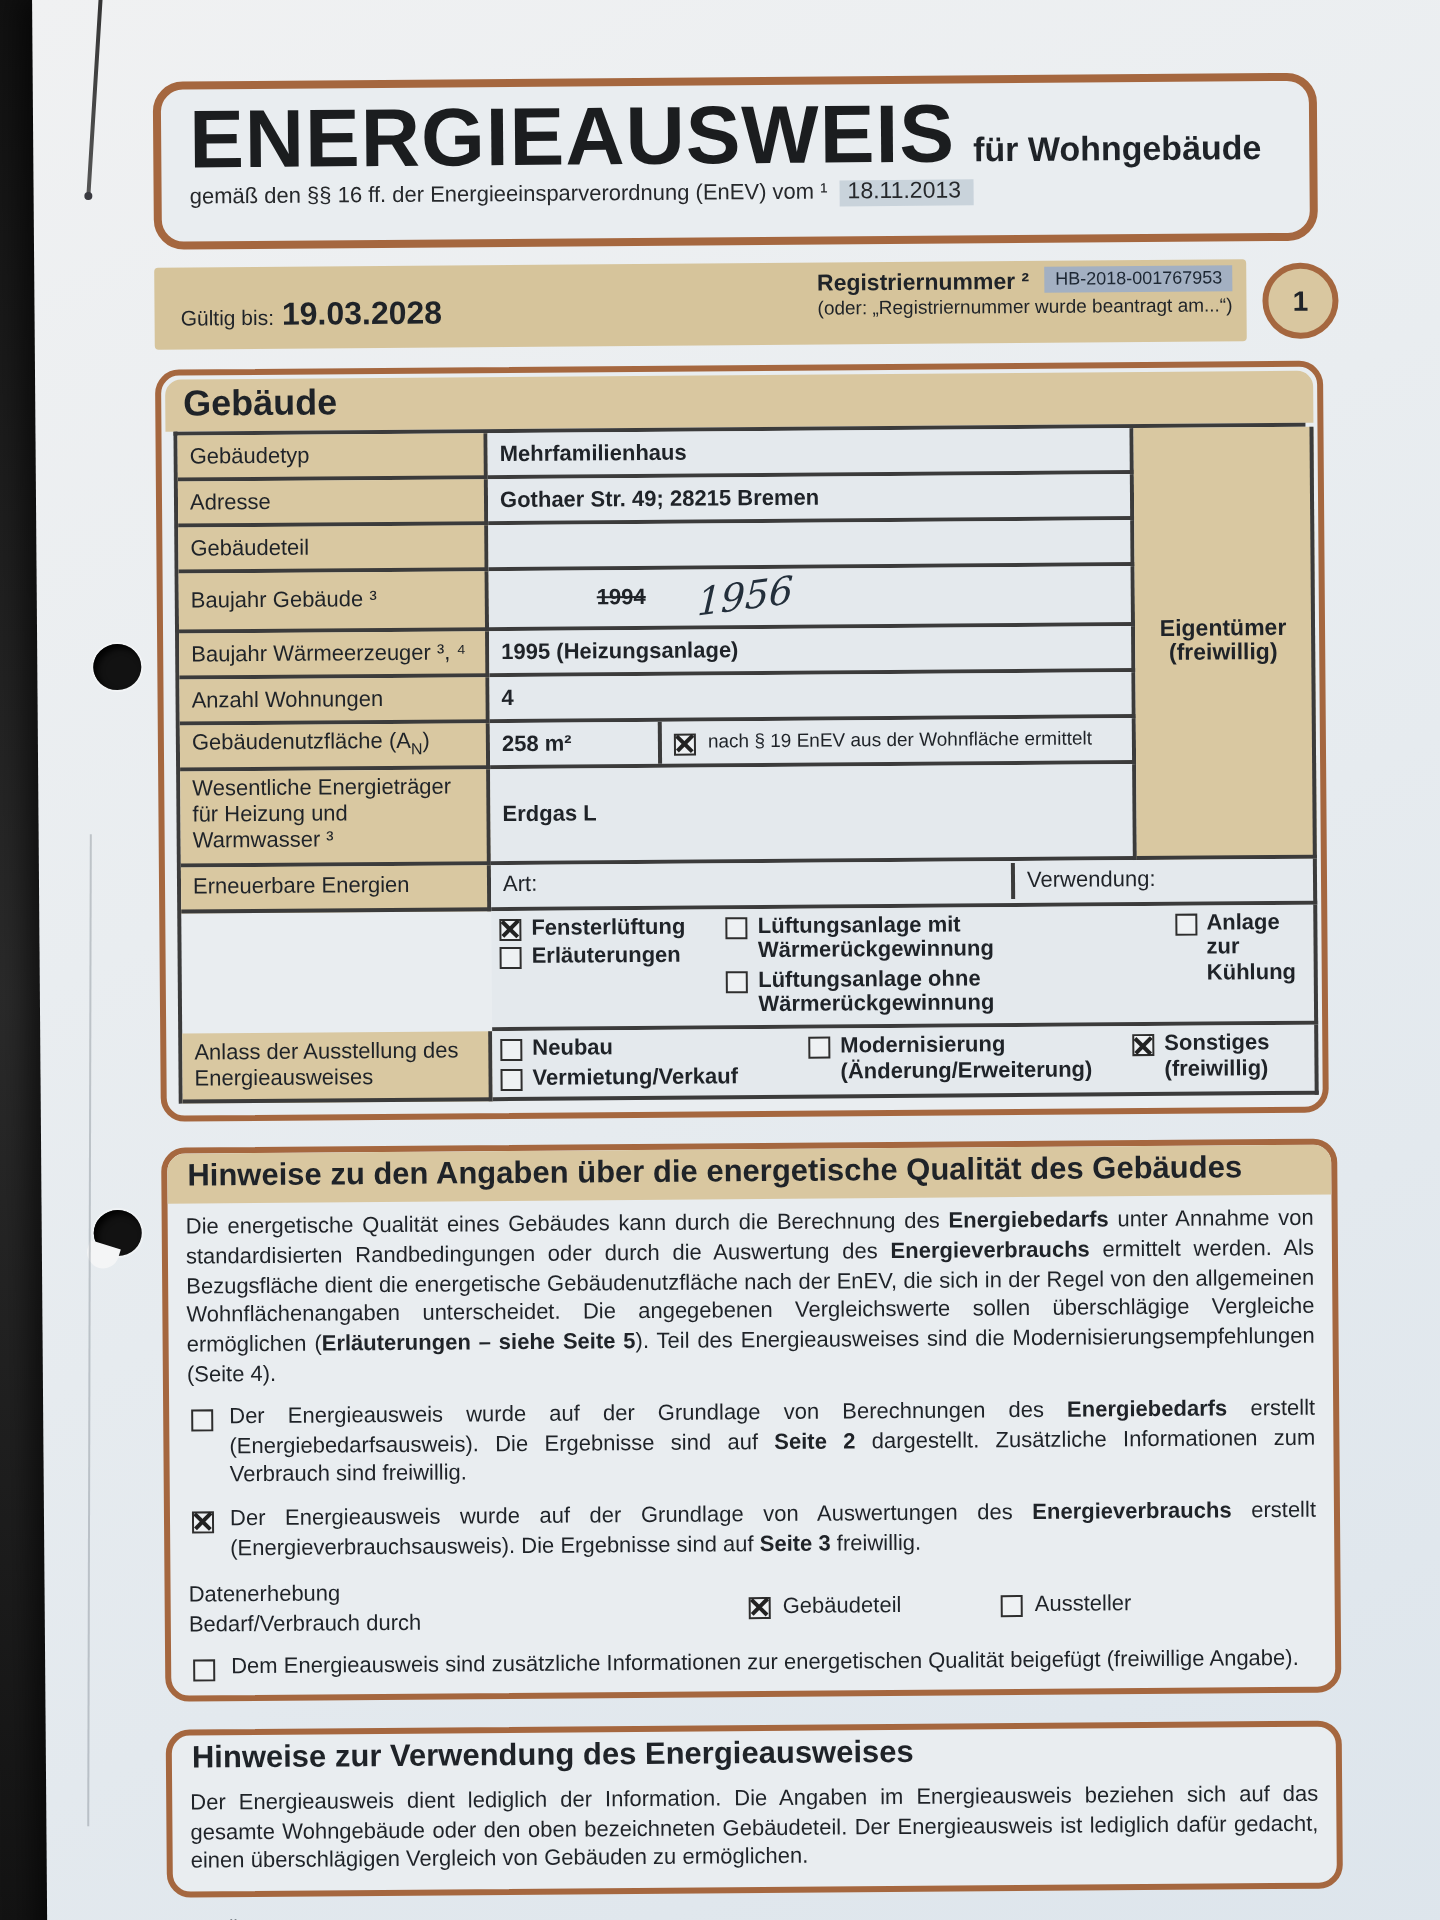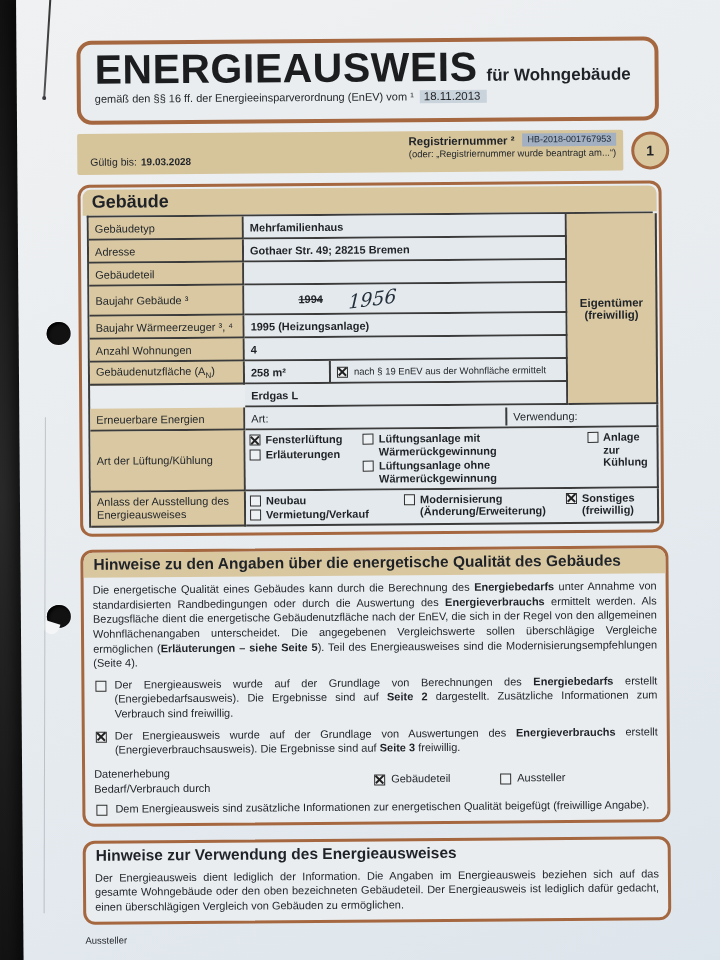--- a/index.html
+++ b/index.html
@@ -36,21 +36,21 @@
   .title-row{display:flex;align-items:baseline;}
   .main-title{font-size:41px;font-weight:bold;letter-spacing:.5px;color:#1b1d1f;line-height:1.05;}
   .sub-title{font-size:17px;font-weight:bold;margin-left:9px;}
   .law-line{font-size:11px;margin-top:1px;color:#26282b;}
   .law-date{background:#c9d3db;padding:0 6px 1px 4px;margin-left:6px;font-size:11.5px;}
 
   
   .valid-row{margin-top:9px;display:flex;align-items:flex-start;}
   .valid-band{position:relative;width:546px;height:41px;background:#d6c49b;border-radius:2px;}
   .valid-left{position:absolute;left:13px;bottom:7px;font-size:10.5px;}
-  .valid-date{font-weight:bold;font-size:10px;margin-left:4px;}
+  .valid-date{font-weight:bold;font-size:16px;margin-left:4px;}
   .reg-block{position:absolute;right:7px;top:4px;text-align:right;}
   .reg-line1{font-size:11.5px;font-weight:bold;}
   .reg-chip{font-weight:normal;font-size:9px;background:#a3b0c2;color:#1d2733;
       padding:1px 5px 2px 5px;margin-left:8px;vertical-align:2px;}
   .reg-line2{font-size:9.5px;margin-top:1px;}
   .page-circle{width:32px;height:32px;margin:2px 0 0 8px;border:3px solid #a5673f;border-radius:50%;
       background:#d9c7a0;display:flex;align-items:center;justify-content:center;
       font-weight:bold;font-size:14px;}
 
   
@@ -166,34 +166,34 @@
             <span><span>Gebäudenutzfläche (A</span><sub style="font-size:8px">N</sub><span>)</span></span>
           </div>
           <div class="c v subcell" style="grid-area:7/2">
             <div class="s1">258 m²</div>
             <div class="s2">
               <span class="cb on"></span>
               <span>nach § 19 EnEV aus der Wohnfläche ermittelt</span>
             </div>
           </div>
 
+          <div class="c l" style="grid-area:8/1;line-height:1.2">Wesentliche Energieträger für Heizung und Warmwasser ³</div>
           <div class="c v" style="grid-area:8/2">Erdgas L</div>
 
           <div class="c photo-cell" style="grid-area:1/3/span 8">
             <span>Eigentümer</span>
             <span>(freiwillig)</span>
           </div>
 
           <div class="c l" style="grid-area:9/1">Erneuerbare Energien</div>
           <div class="c v split2" style="grid-area:9/2/auto/span 2;font-weight:normal">
             <div class="p1">Art:</div>
             <div class="p2">Verwendung:</div>
           </div>
 
-          <div class="c l" style="grid-area:10/1">Art der Lüftung/Kühlung</div>
           <div class="c v cbgrid" style="grid-area:10/2/auto/span 2">
             <div class="cbcol" style="width:104px">
               <div class="cbline">
                   <span class="cb on"></span>
                   <span>Fensterlüftung</span>
                 </div>
               <div class="cbline">
                   <span class="cb"></span>
                   <span>Erläuterungen</span>
                 </div>

